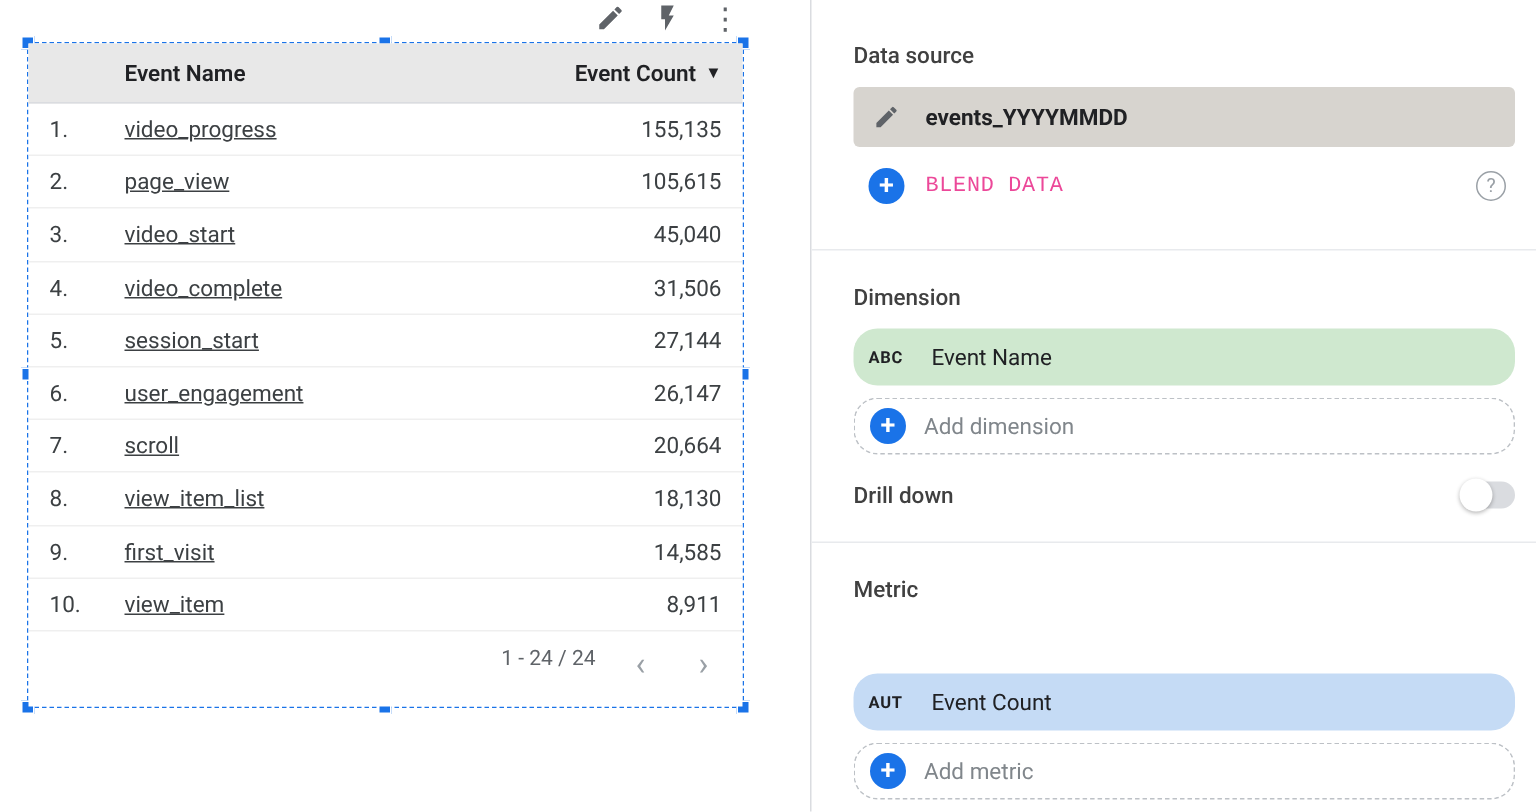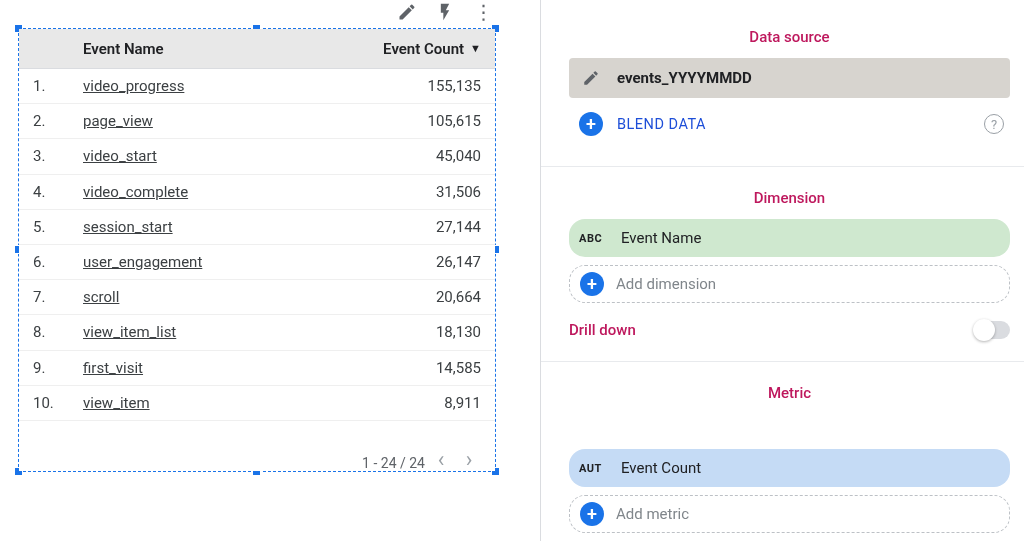--- a/index.html
+++ b/index.html
@@ -91,22 +91,22 @@
   .tbl-row .col-idx { text-align: left; padding-left: 14px; color: #3c4043; }
   .tbl-row .col-name { padding-left: 12px; color: #3c4043; text-decoration: underline; }
   .tbl-row .col-val { text-align: right; padding-right: 14px; color: #3c4043; }
   .tbl-row.total { font-weight: 700; }
   .tbl-row.total .col-idx { }
 
   .tbl-foot {
     height: 40px;
     display: flex;
     justify-content: flex-end;
-    align-items: flex-end;
-    gap: 4px;
+    align-items: flex-start;
+    gap: 18px;
     padding-right: 14px;
     font-size: 14px;
     color: #5f6368;
   }
   .page-btn {
     width: 24px; height: 24px;
     color: #9aa0a6;
     display:flex; align-items:center; justify-content:center;
     cursor: pointer;
     font-size: 22px;
@@ -117,24 +117,23 @@
     position: absolute;
     left: 540px; right: 0; top: 0; bottom: 0;
     border-left: 1px solid #dadce0;
     background: #fff;
     padding: 20px 14px 0 28px;
     overflow: hidden;
   }
   .sec-label {
     font-size: 15px;
     font-weight: 500;
-    color: #be185d;
+    color: #404040;
     margin-bottom: 12px;
     margin-top: 8px;
-    text-align: center;
   }
 
   .ds-row {
     display: flex;
     align-items: center;
     height: 40px;
     border-radius: 4px;
     padding: 0 10px;
   }
   .ds-main {
@@ -155,21 +154,21 @@
   .plus-icon {
     width: 24px; height: 24px;
     background: #1a73e8;
     border-radius: 50%;
     color: #fff;
     font-size: 18px;
     font-weight: 600;
     line-height: 1;
   }
   .ds-name { font-size: 15px; color: #202124; font-weight: bold; }
-  .blend-link { color: #1d4ed8; letter-spacing: 0.5px; font-size: 14.5px; }
+  .blend-link { color: #ec4899; letter-spacing: 0.5px; font-size: 14.5px; font-family: Liberation Mono, monospace; }
   .help-icon {
     position: absolute; right: 6px; top: 50%; transform: translateY(-50%);
     width: 20px; height: 20px;
     border: 1.5px solid #9aa0a6;
     border-radius: 50%;
     color: #9aa0a6;
     font-size: 13px;
     display:flex; align-items:center; justify-content:center;
   }
 

